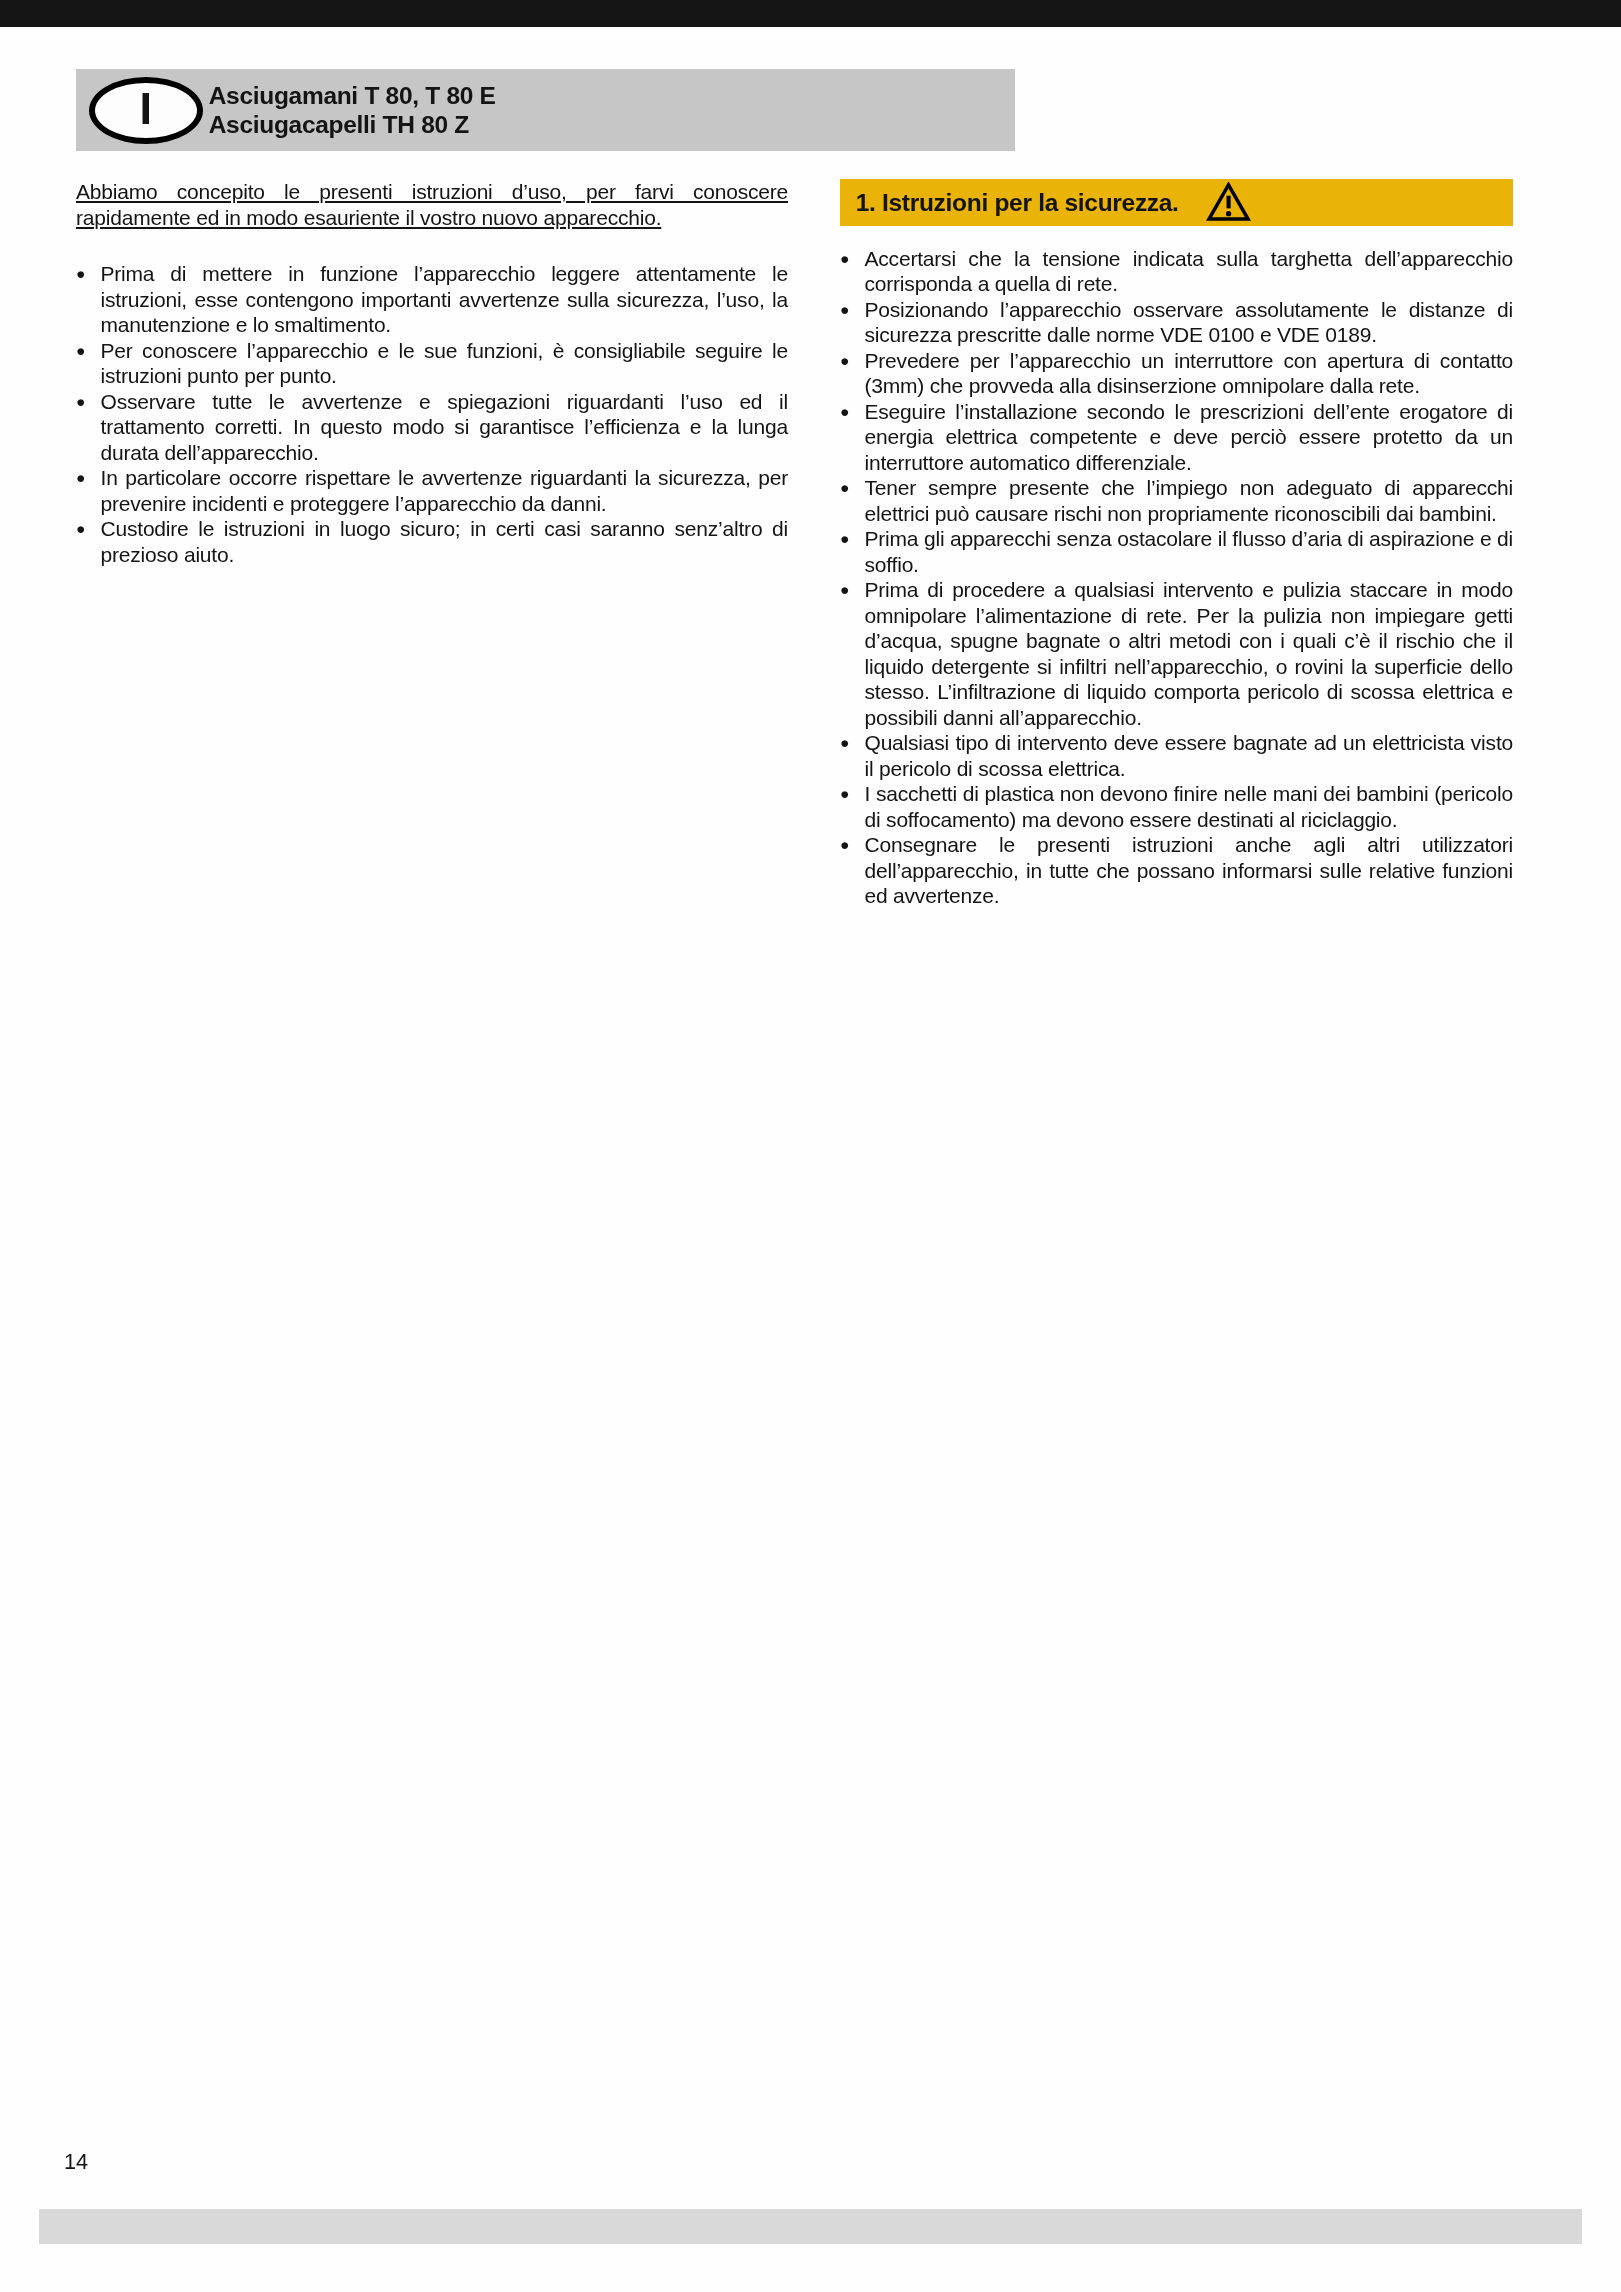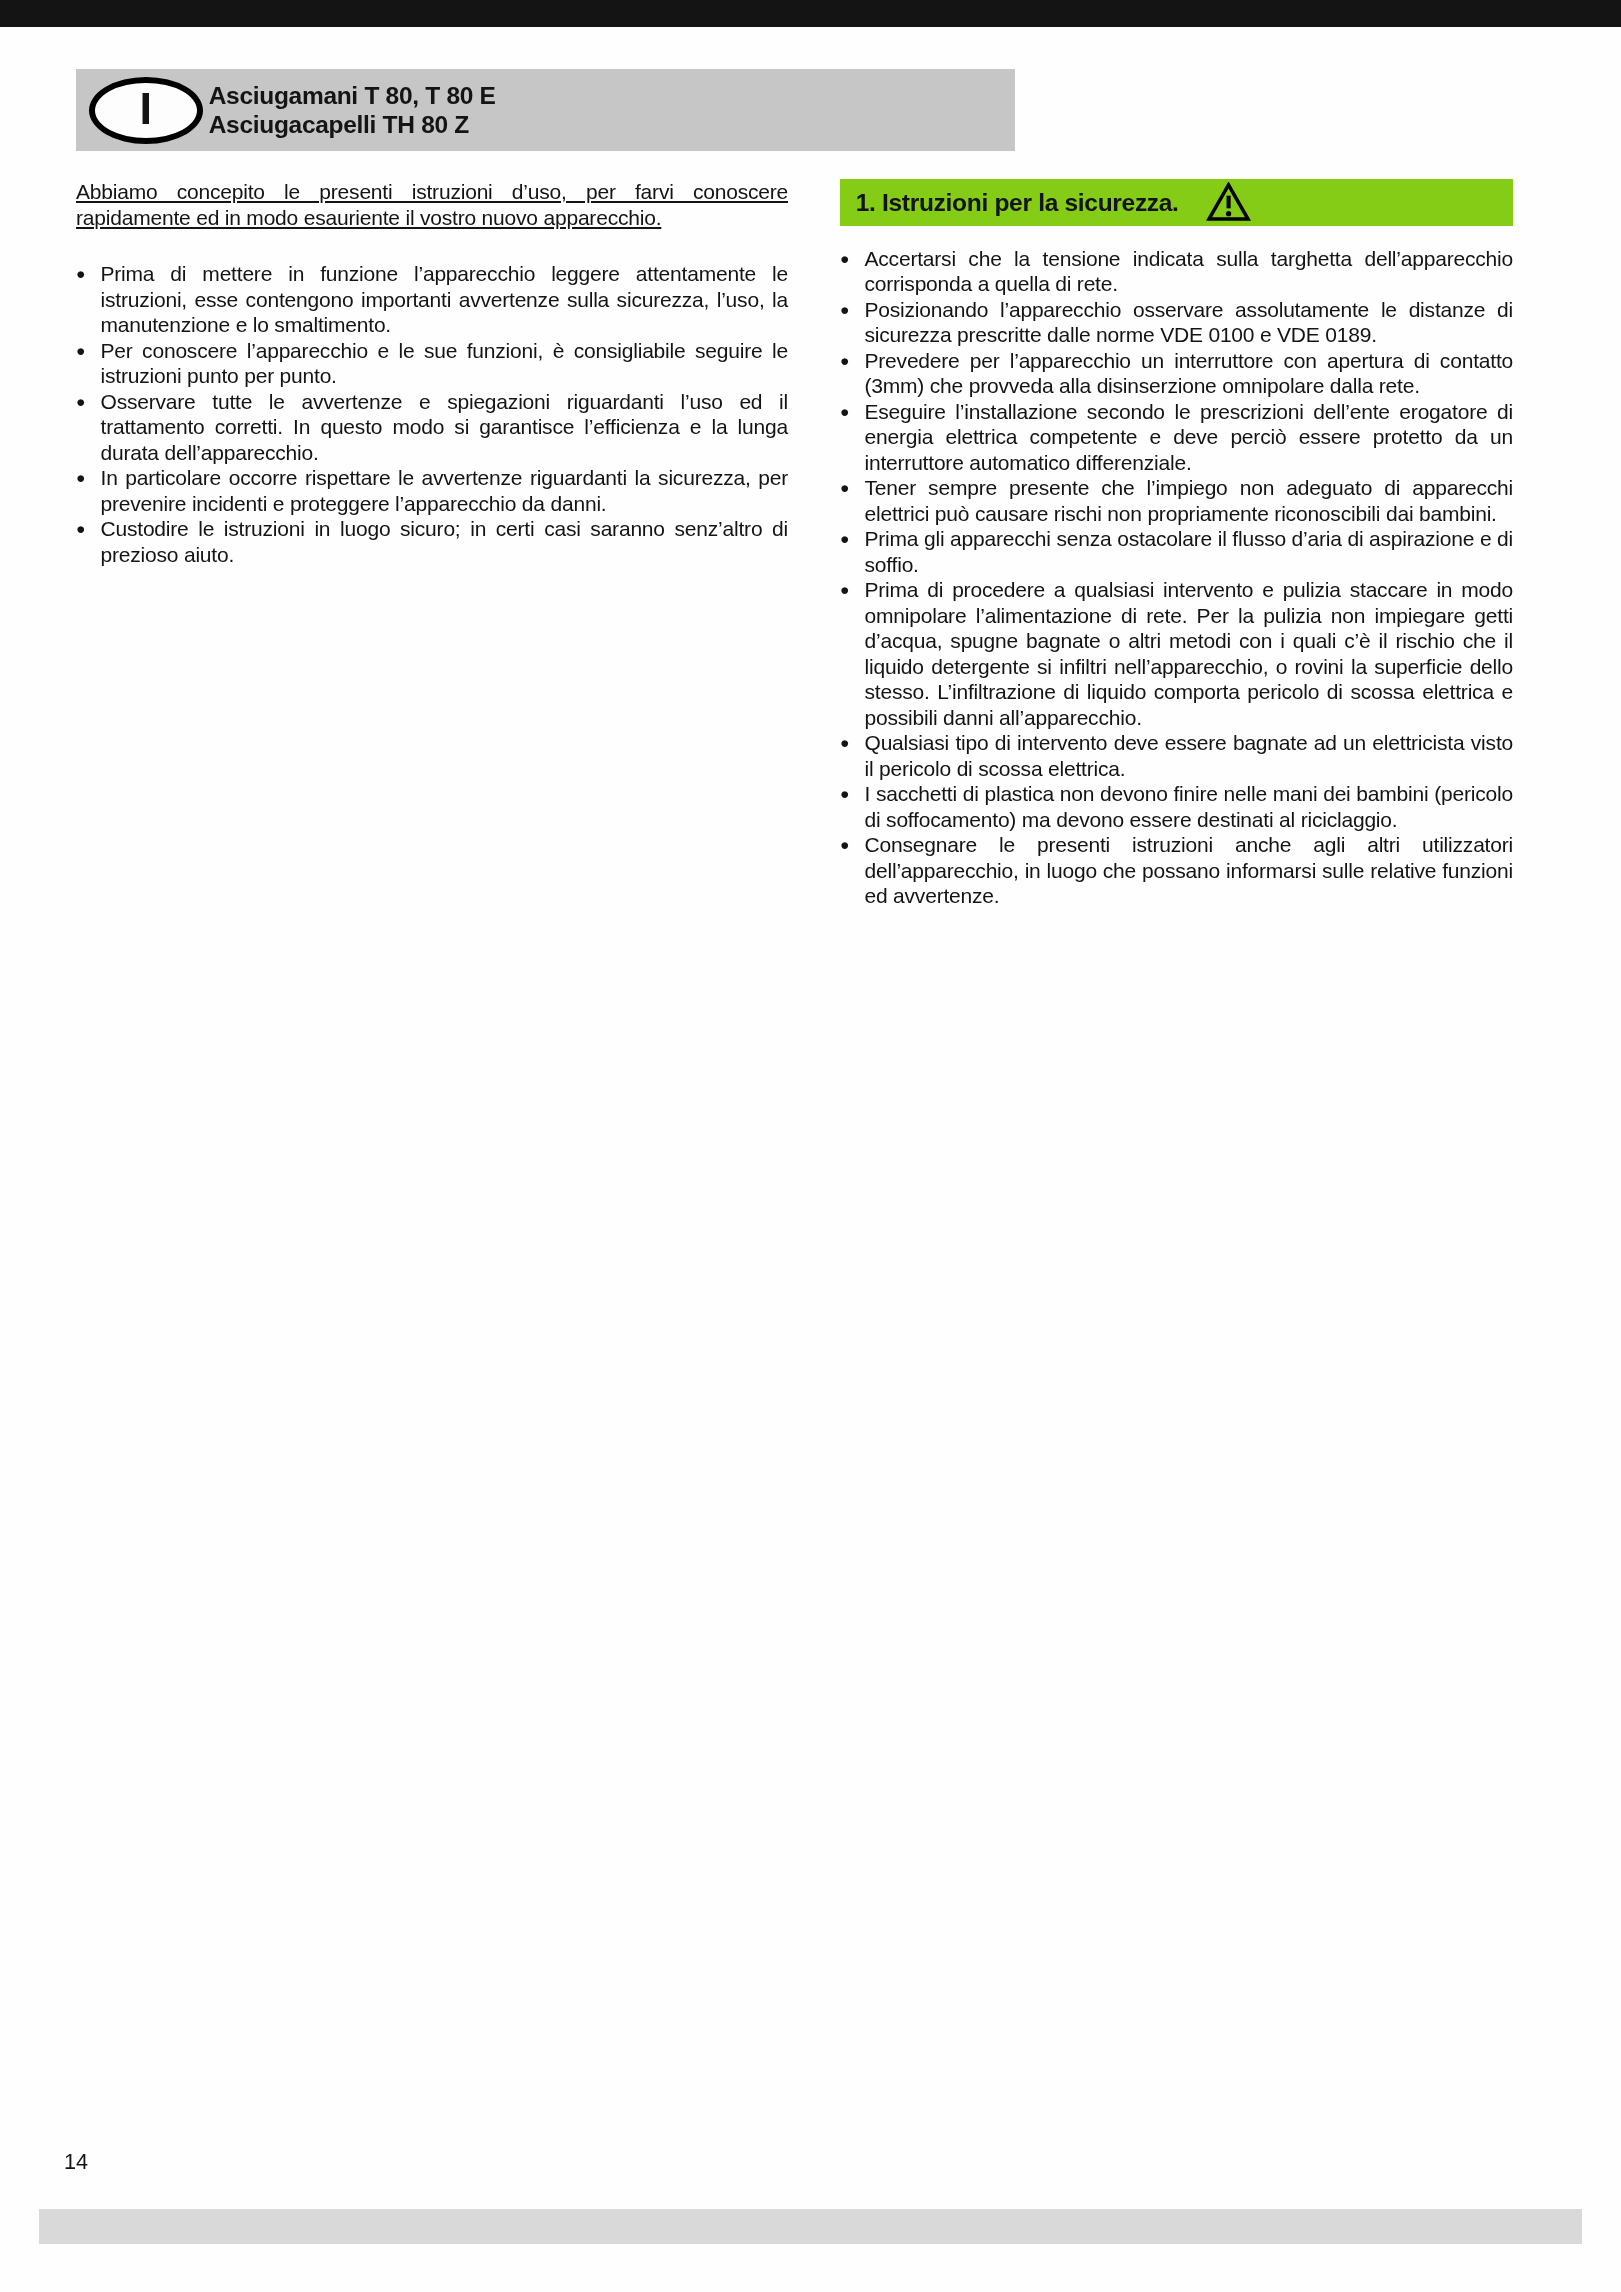--- a/index.html
+++ b/index.html
@@ -35,21 +35,21 @@
 
   .para { margin: 0 0 31px 0; text-decoration: underline; }
   .outro { margin: 31px 0 0 0; }
 
   ul.bullets { list-style: none; margin: 0; padding: 0; }
   ul.bullets li { display: flex; }
   .bullet { flex: 0 0 24.5px; font-size: 15.7px; }
   .li-text { flex: 1; text-align: justify; }
 
   .section-header {
-    box-sizing: border-box; height: 47px; background: #84cc16;
+    box-sizing: border-box; height: 47px; background: #eab308;
     display: flex; align-items: center; padding: 0 15.7px; margin-bottom: 19.6px;
   }
   .section-title { font-weight: bold; font-size: 24.5px; letter-spacing: -0.3px; }
   .warning { margin-left: 27.4px; display: block; flex: 0 0 auto; }
 
   .page-number { position: absolute; left: 64px; top: 2149px; font-size: 21.6px; }
   .bottom-bar { position: absolute; left: 39px; top: 2209px; width: 1543px; height: 35px; background: #d9d9d9; }
 </style>
 </head>
 <body>
@@ -150,21 +150,21 @@
           <span class="li-text">Qualsiasi tipo di intervento deve essere bagnate ad un elettricista visto il pericolo di scossa elettrica.</span>
         </li>
 
         <li>
           <span class="bullet">●</span>
           <span class="li-text">I sacchetti di plastica non devono finire nelle mani dei bambini (pericolo di soffocamento) ma devono essere destinati al riciclaggio.</span>
         </li>
 
         <li>
           <span class="bullet">●</span>
-          <span class="li-text">Consegnare le presenti istruzioni anche agli altri utilizzatori dell’apparecchio, in luogo che possano informarsi sulle relative funzioni ed avvertenze.</span>
+          <span class="li-text">Consegnare le presenti istruzioni anche agli altri utilizzatori dell’apparecchio, in tutte che possano informarsi sulle relative funzioni ed avvertenze.</span>
         </li>
       </ul>
   </div>
 
   <div class="page-number">14</div>
   <div class="bottom-bar"></div>
 
 </div>
 
 

